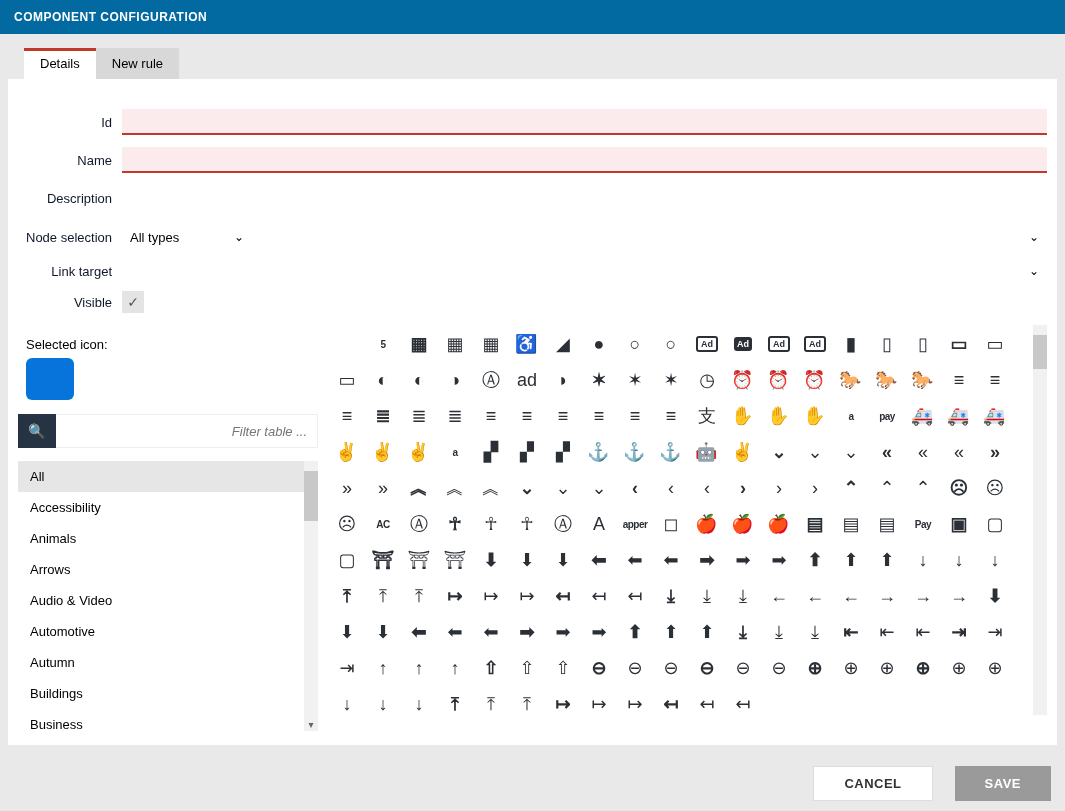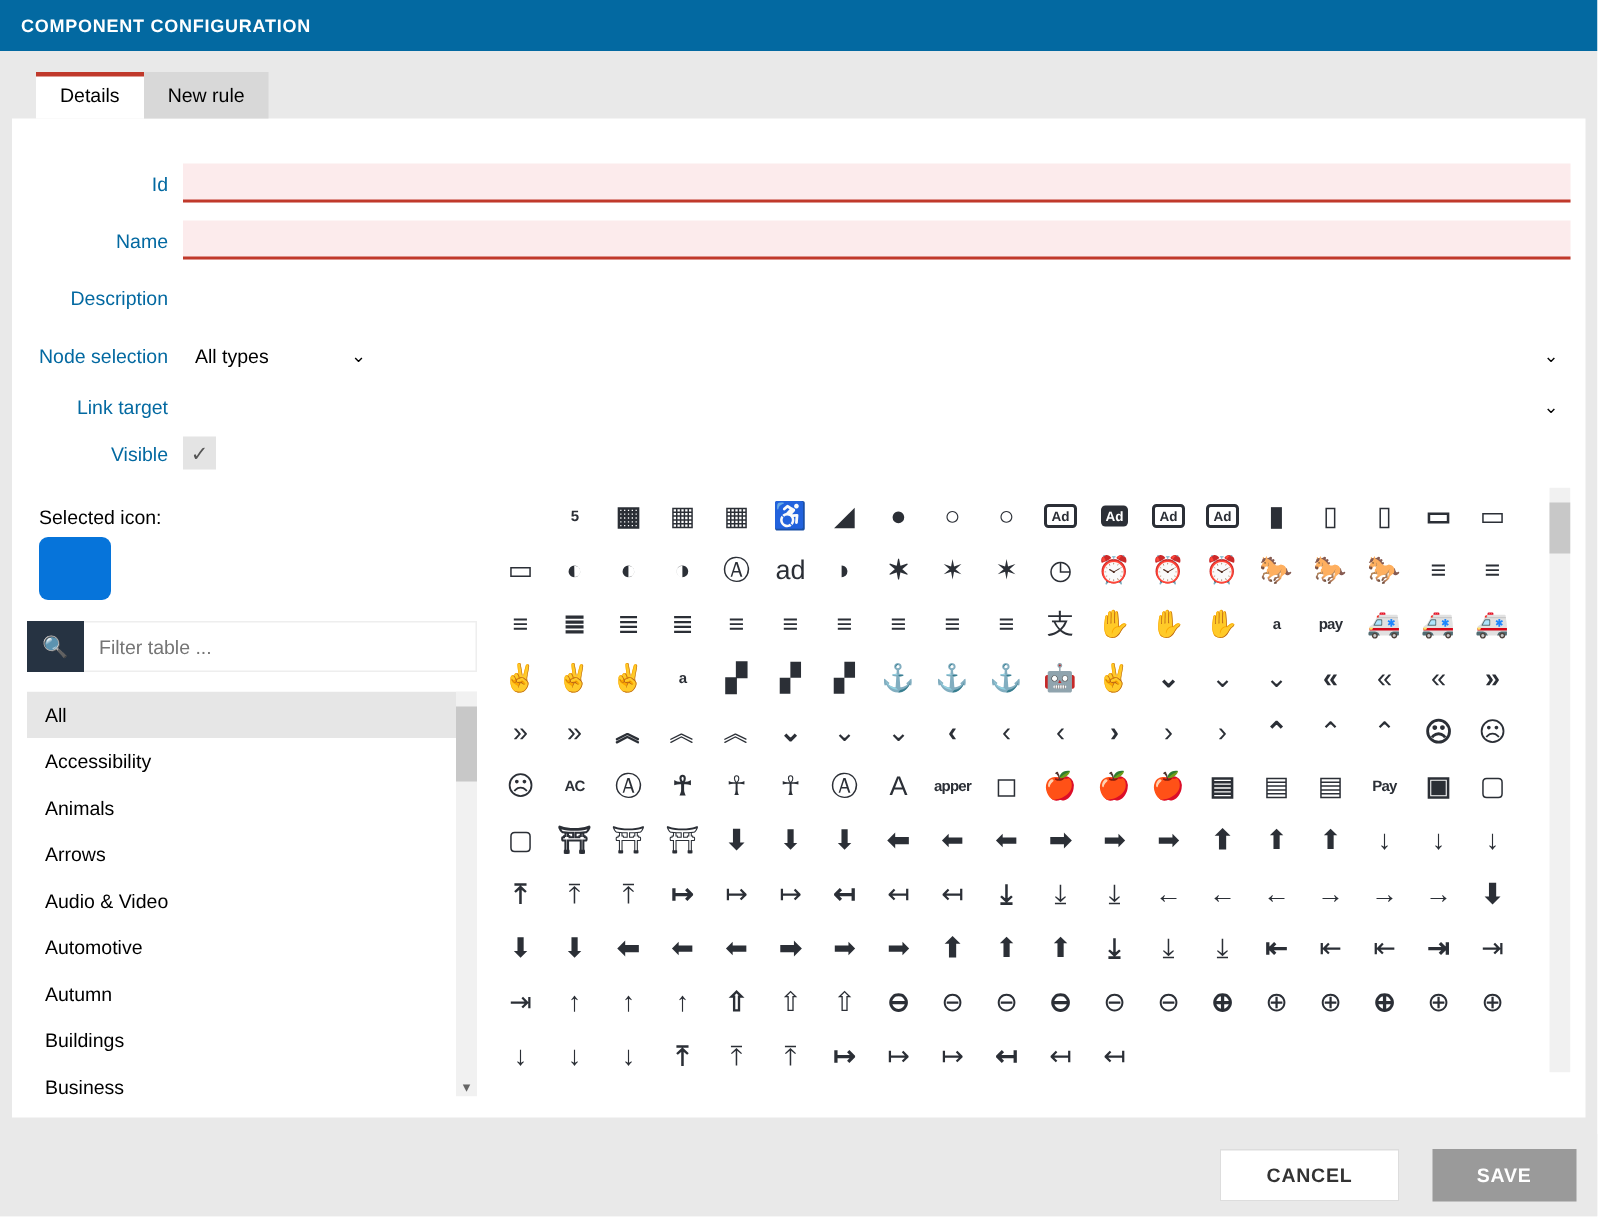--- a/index.html
+++ b/index.html
@@ -50,21 +50,21 @@
     display: flex;
     align-items: center;
     margin-bottom: 12px;
   }
   .form-row.tight { margin-bottom: 6px; }
   .form-label {
     width: 104px;
     text-align: right;
     padding-right: 10px;
     font-size: 13px;
-    color: #0369a1;
+    color: #0f172a;
   }
   .form-input {
     flex: 1;
     height: 26px;
     border: none;
     background: #fff;
     padding: 0 6px;
     font-size: 13px;
   }
   .form-input.error {
@@ -111,20 +111,22 @@
     margin-bottom:0;
   }
   .filter-btn {
     width:38px; background:#263342; color:#fff;
     display:flex; align-items:center; justify-content:center;
     font-size:14px;
   }
   .filter-input {
     flex:1; border:1px solid #eee; border-left:none;
     padding:16px 10px; font-size:13px; color:#888;
+    font-style: italic;
+    text-align: right;
   }
   .cat-list {
     position:relative;
     height: 270px;
     overflow:hidden;
     background:#fff;
     margin-top:13px;
   }
   .cat-item {
     padding: 8px 12px;

